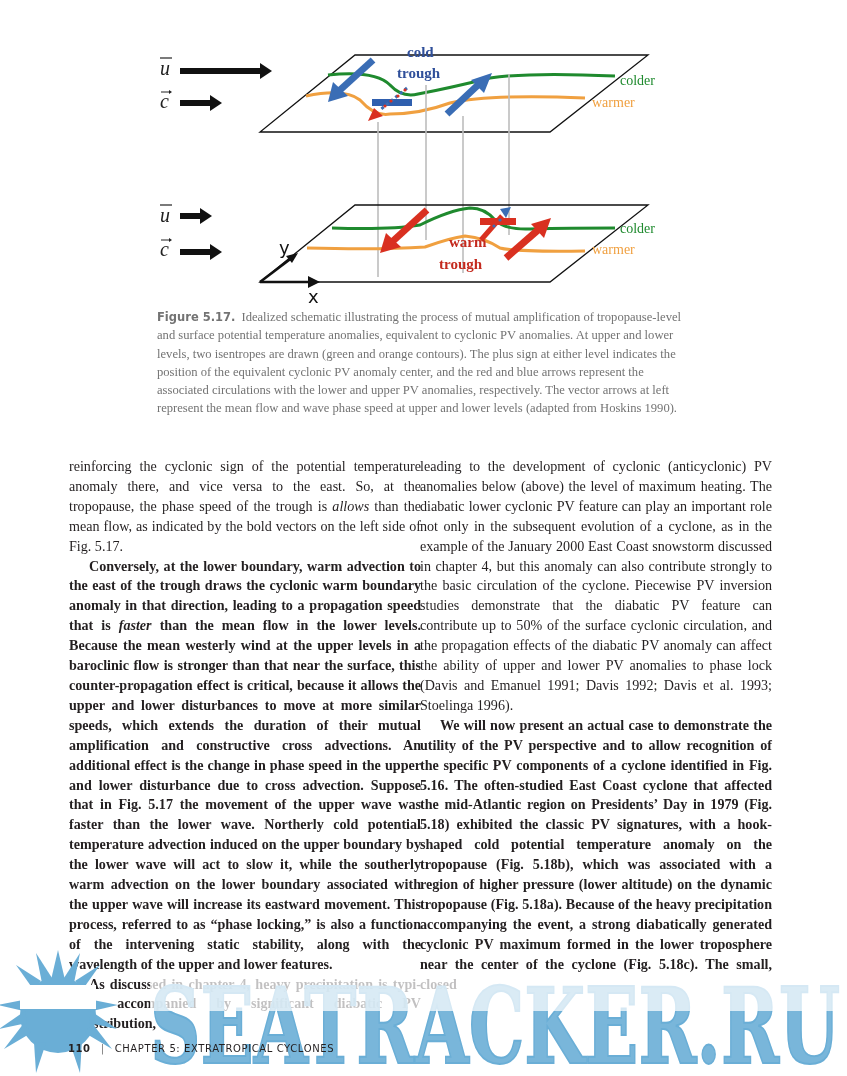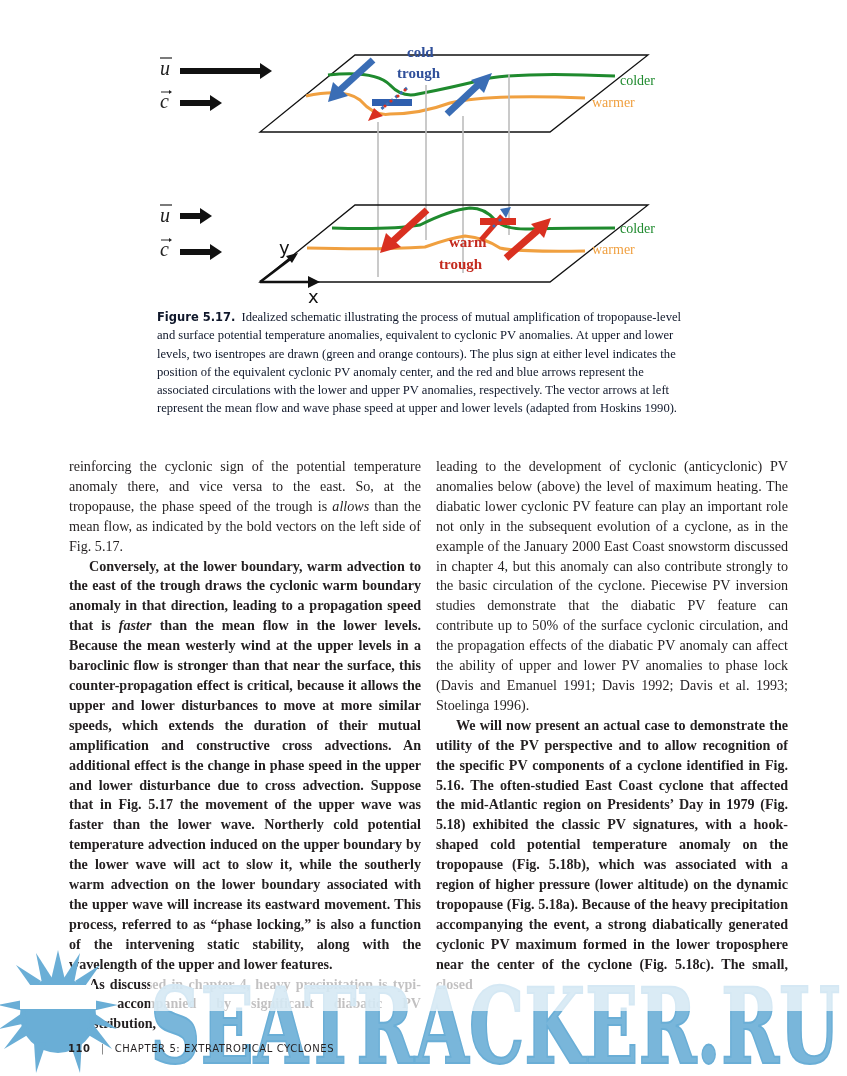--- a/index.html
+++ b/index.html
@@ -1,25 +1,25 @@
 <!DOCTYPE html>
 <html><head>
 <meta charset="utf-8">
 <style>
   html, body { margin: 0; padding: 0; background: #ffffff; }
   body { width: 847px; height: 1076px; position: relative; overflow: hidden; font-family: "DejaVu Serif", "Liberation Serif", serif; color: #231f20; }
   .figure { position: absolute; left: 150px; top: 30px; width: 560px; height: 280px; }
   .figure svg { width: 560px; height: 280px; display: block; }
-  .caption { position: absolute; left: 157px; top: 308px; width: 540px; font-family: "Liberation Serif", serif; font-size: 12.6px; line-height: 18.3px; color: #0f172a; }
+  .caption { position: absolute; left: 157px; top: 308px; width: 540px; font-family: "Liberation Serif", serif; font-size: 12.6px; line-height: 18.3px; color: #737373; }
   .caption .fig-label { font-family: "DejaVu Sans", sans-serif; font-weight: bold; font-size: 11.5px; margin-right: 6px; }
   .col { position: absolute; top: 457px; width: 352px; font-family: "Liberation Serif", serif; font-size: 14.1px; line-height: 19.9px; text-align: justify; hyphens: manual; }
   .col p { margin: 0; }
   .col p.indent { text-indent: 20px; font-weight: bold; }
   .col-left { left: 69px; }
-  .col-right { left: 436px; }
+  .col-right { left: 420px; }
   .col em { font-style: italic; }
   .footer { position: absolute; left: 68px; top: 1003px; font-family: "DejaVu Sans", sans-serif; font-size: 10px; letter-spacing: 0.6px; color: #231f20; z-index: 3; display: flex; align-items: center; margin-top: 40px; }
   .footer .page-num { font-weight: bold; }
   .footer .sep { margin: 0 10px; color: #777; }
   .watermark { position: absolute; left: 0; top: 945px; width: 827px; height: 131px; z-index: 2; pointer-events: none; }
   .watermark svg { width: 847px; height: 131px; display: block; }
 </style>
 </head>
 <body>
 

